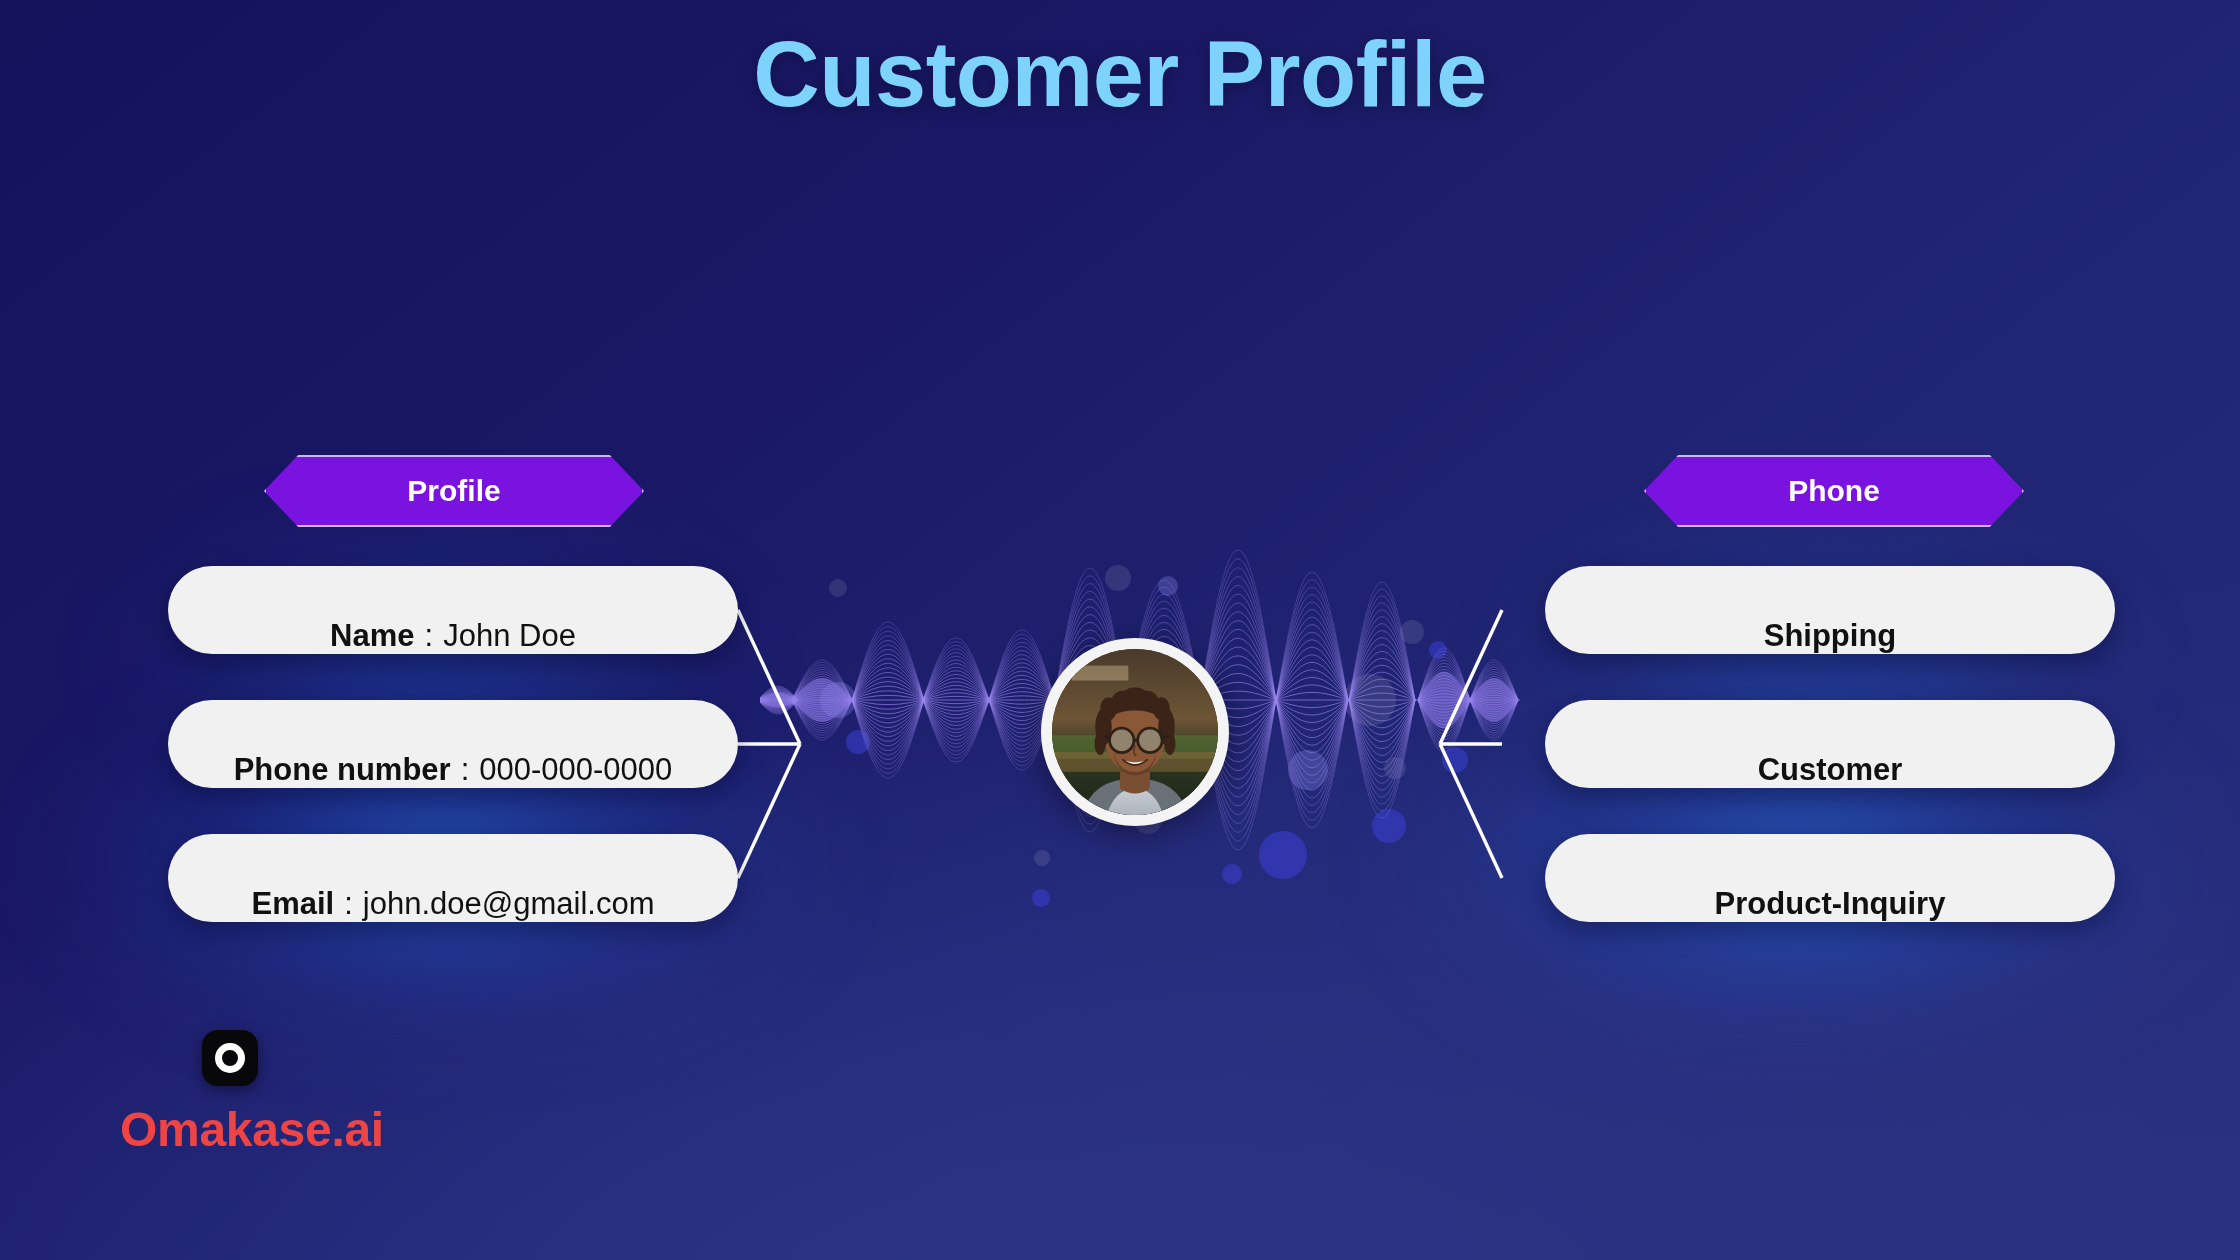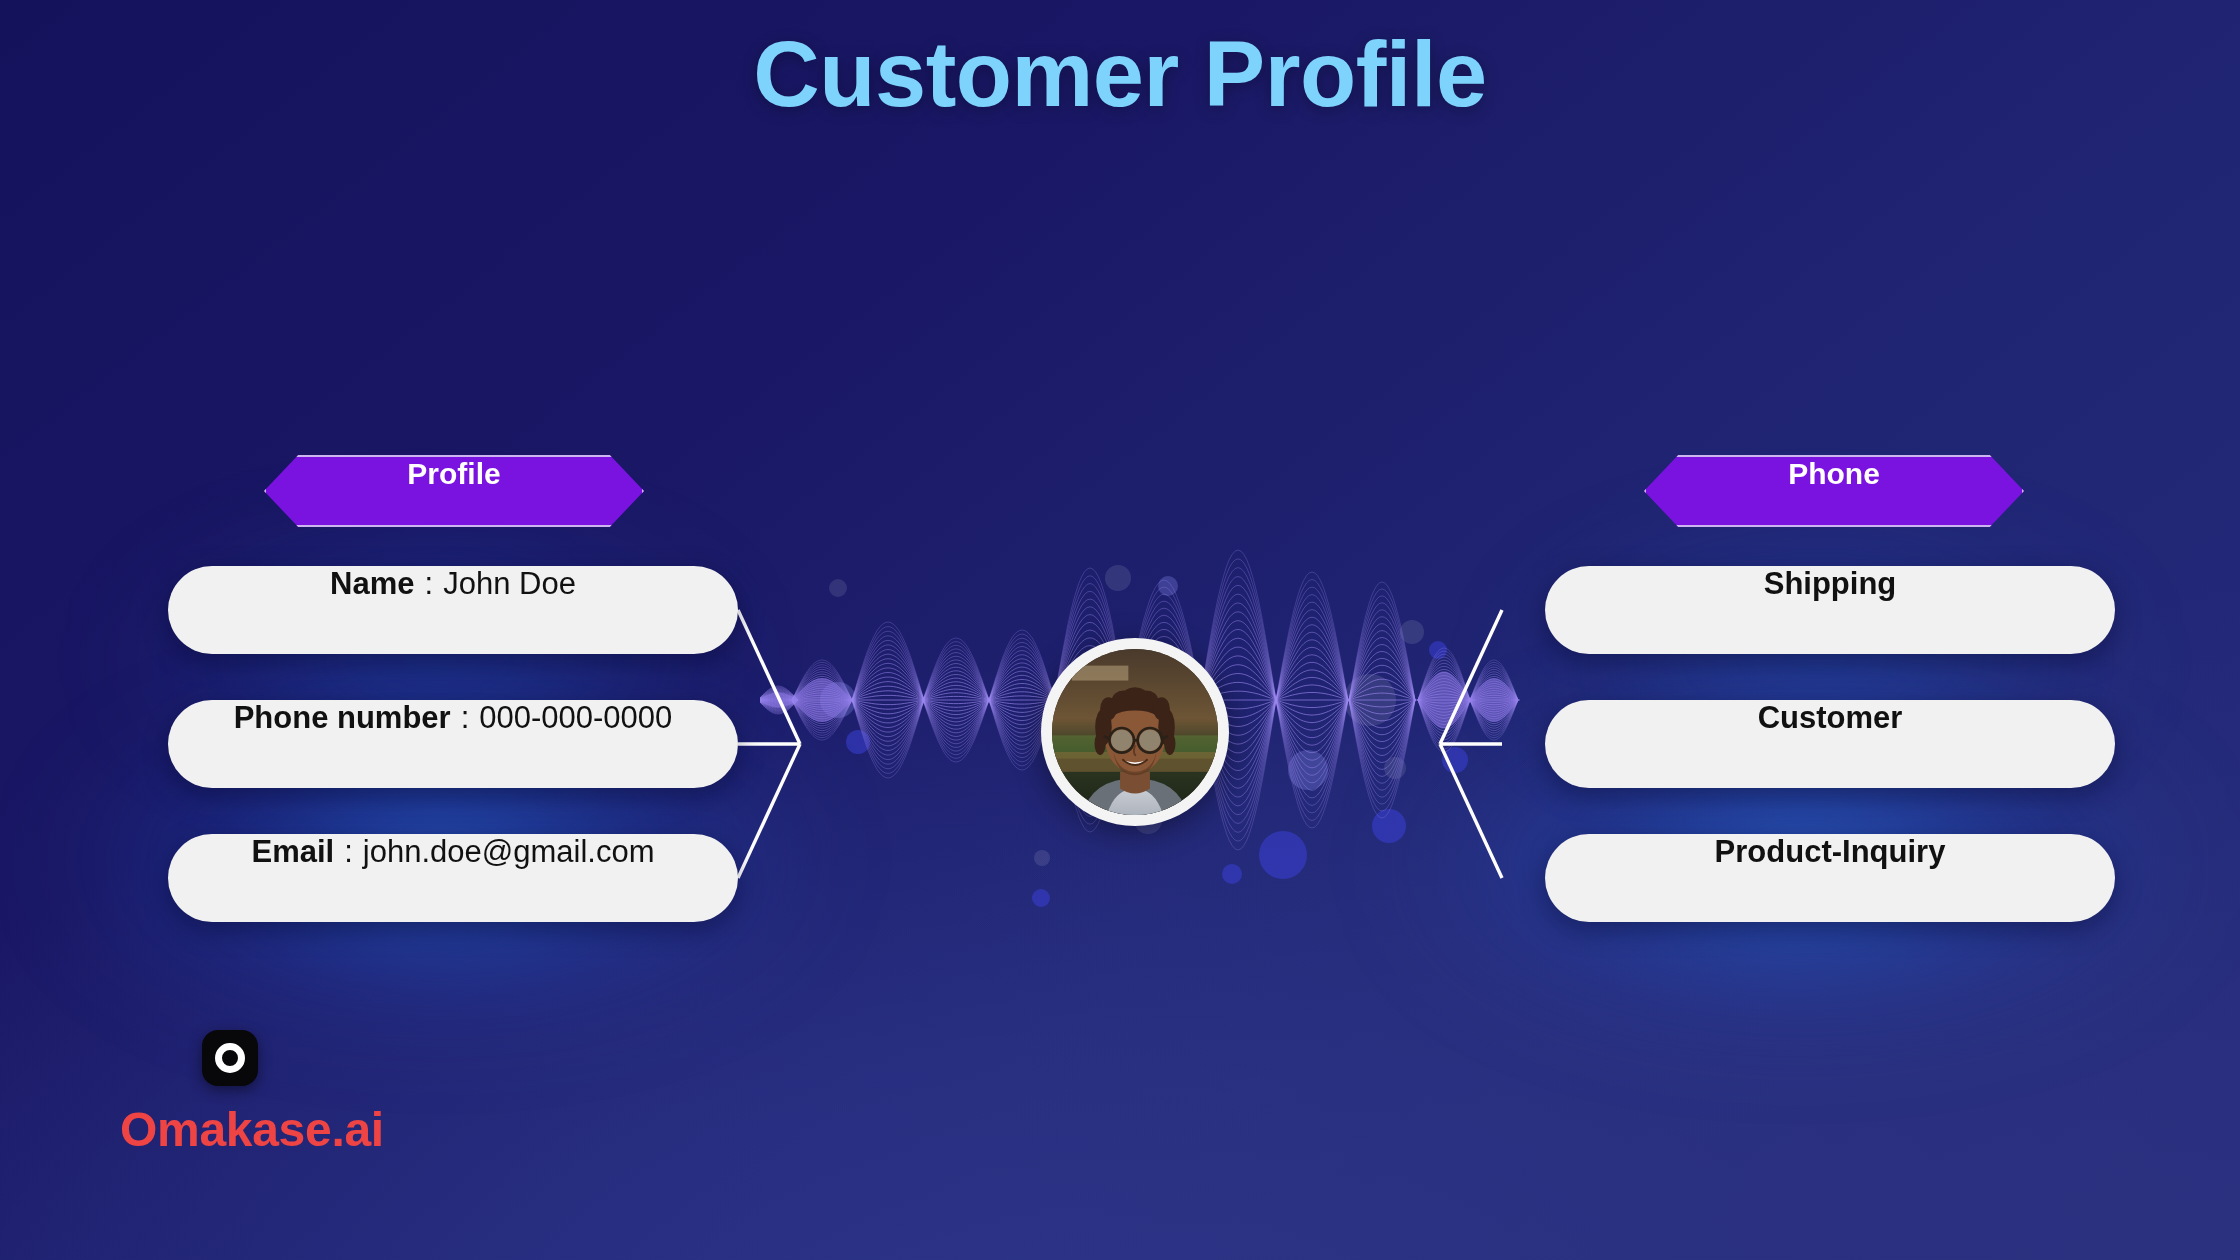--- a/index.html
+++ b/index.html
@@ -56,34 +56,34 @@
     font-size:33px; font-weight:400; color:#eceaf8;
   }
 
   
   .hex{
     position:absolute;
     width:380px; height:72px;
     background:#7a13e0;
     border:2px solid #cdb6ef;
     clip-path:polygon(9% 0%, 91% 0%, 100% 50%, 91% 100%, 9% 100%, 0% 50%);
-    display:flex; align-items:flex-start; justify-content:center;
+    display:flex; align-items:center; justify-content:center;
     color:#ffffff; font-size:30px; font-weight:700;
     box-shadow:0 0 34px rgba(122,19,224,0.45);
   }
   .hex-left{ left:264px; top:455px; }
   .hex-right{ left:1644px; top:455px; }
 
   
   .pill{
     position:absolute;
     width:570px; height:88px;
     background:#f1f1f1;
     border-radius:44px;
-    display:flex; align-items:flex-start; justify-content:center;
+    display:flex; align-items:flex-end; justify-content:center;
     color:#111111; font-size:31px;
     box-shadow:0 8px 26px rgba(4,6,40,0.40);
     white-space:nowrap;
   }
   .pill b{ font-weight:700; }
   .pill .sep{ font-weight:400; }
   .pill .val{ font-weight:400; }
   .pill.center-label{ font-weight:700; }
 
   .left-col .pill{ left:168px; }

